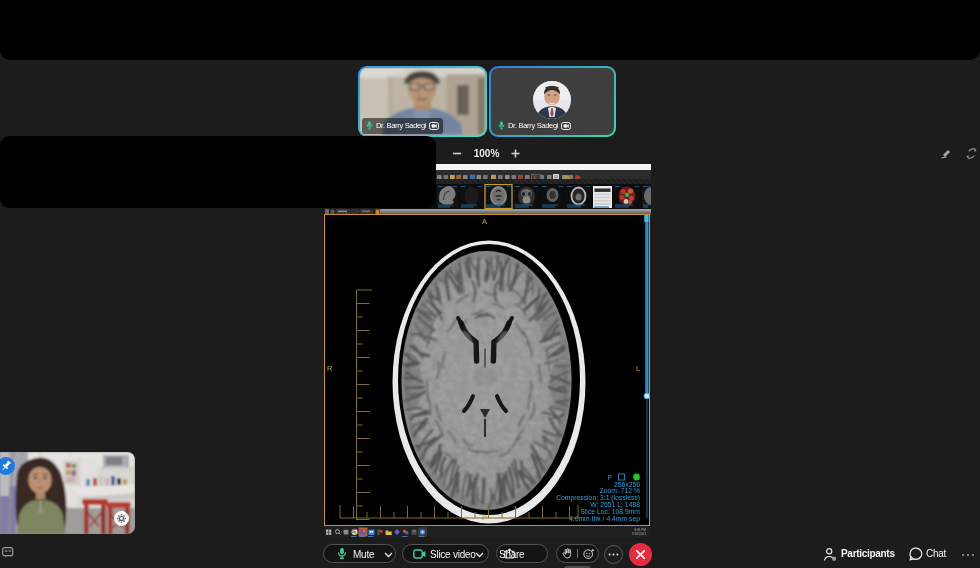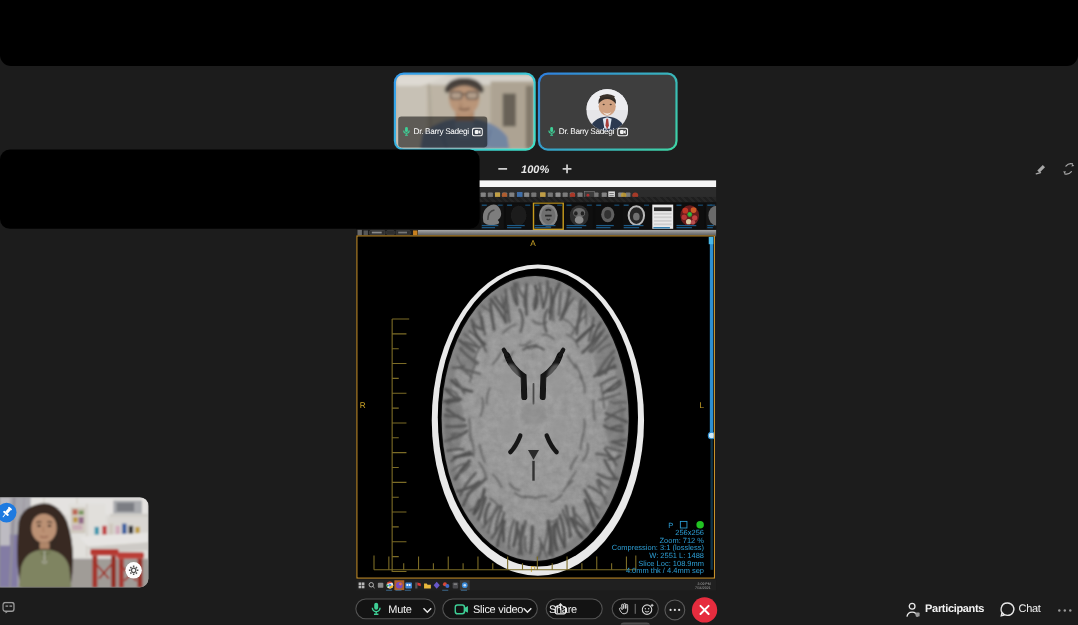--- a/index.html
+++ b/index.html
@@ -601,28 +601,28 @@
       </svg>
     <span>Dr. Barry Sadegi</span>
     <svg width="10" height="8" viewBox="0 0 10 8">
         <rect x="0.5" y="0.5" width="9" height="7" rx="2" fill="none" stroke="#f0f0f0" stroke-width="1"></rect>
         <rect x="2.6" y="2.2" width="3.4" height="3.6" rx="1" fill="#f0f0f0"></rect>
         <path d="M6.2,3 l1.6,-0.9 v3.8 l-1.6,-0.9 z" fill="#f0f0f0"></path>
       </svg>
   </div>
 </div>
 <style>
-  .nlab{position:absolute;bottom:3.5px;height:28px;border-radius:3px;display:flex;
+  .nlab{position:absolute;bottom:3.5px;height:16px;border-radius:3px;display:flex;
         align-items:center;padding:0 4px;gap:3px;}
   .nlab span{color:#fff;font-size:7.5px;letter-spacing:-0.3px;white-space:nowrap;}
 </style>
 
 <div class="abs" style="left:0;top:136px;width:436px;height:72px;background:#000;border-radius:9px;z-index:5;"></div>
 
-<div class="abs" style="left:440px;top:144px;width:120px;height:18px;z-index:6;color:#dcdcdc;font-style:italic;">
+<div class="abs" style="left:440px;top:144px;width:120px;height:18px;z-index:6;color:#dcdcdc;">
   <svg class="abs" width="120" height="18" viewBox="0 0 120 18">
     <line x1="13" y1="9.5" x2="21" y2="9.5" stroke="#cfcfcf" stroke-width="1.6"></line>
     <text x="46.5" y="13" font-size="10" font-weight="bold" fill="#e8e8e8" font-family="Liberation Sans" text-anchor="middle">100%</text>
     <line x1="71.5" y1="9.5" x2="79.5" y2="9.5" stroke="#cfcfcf" stroke-width="1.6"></line>
     <line x1="75.5" y1="5.5" x2="75.5" y2="13.5" stroke="#cfcfcf" stroke-width="1.6"></line>
   </svg>
 </div>
 
 <div class="abs" style="left:938px;top:145px;width:42px;height:16px;z-index:6;">
   <svg width="42" height="16" viewBox="0 0 42 16">

